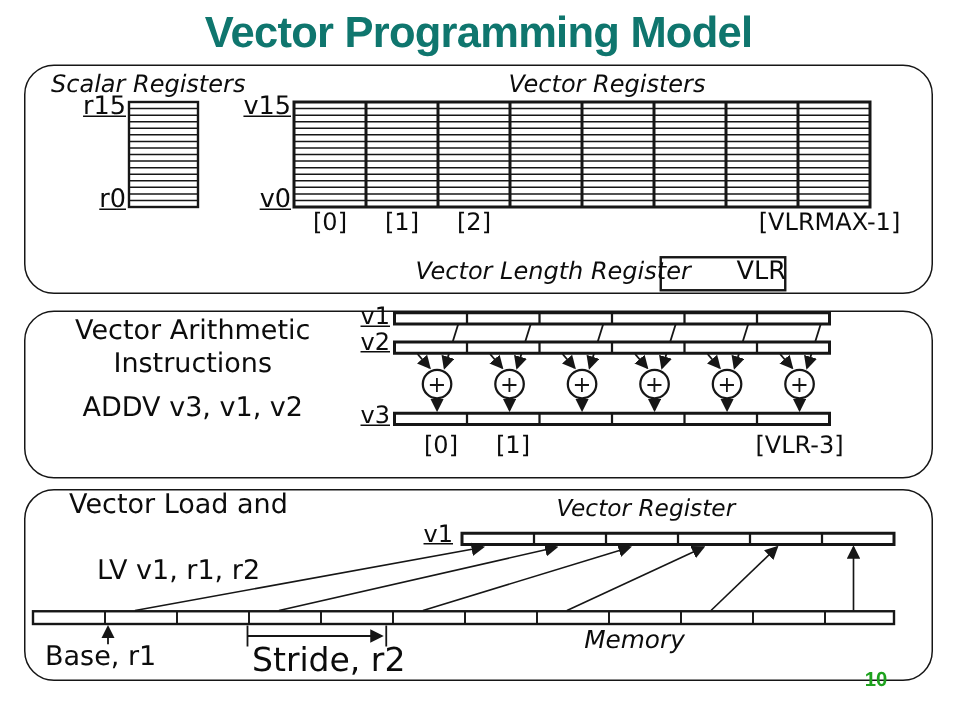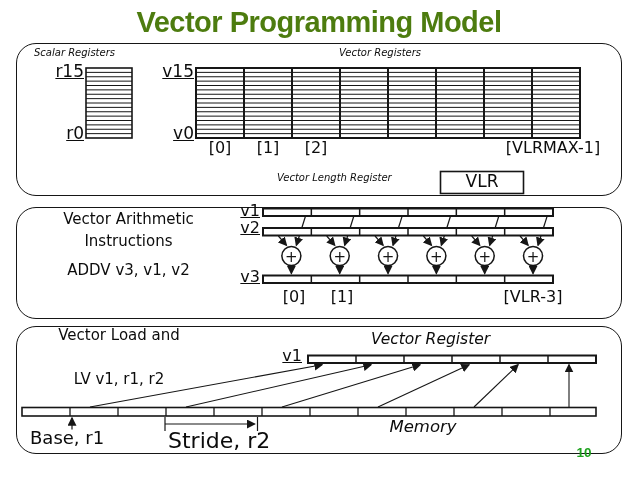--- a/index.html
+++ b/index.html
@@ -1,32 +1,32 @@
 <!DOCTYPE html>
 <html><head>
 <meta charset="utf-8">
 <style>
   html,body{margin:0;padding:0;background:#fff;}
   #slide{position:relative;width:638px;height:479px;background:#ffffff;overflow:hidden;
          font-family:"DejaVu Sans",sans-serif;color:#0c0c0c;}
   #title{position:absolute;left:0;top:6px;width:638px;text-align:center;
          font-family:"Liberation Sans",sans-serif;font-weight:bold;font-size:29px;
-         color:#4d7c0f;letter-spacing:-0.5px;}
+         color:#0f766e;letter-spacing:-0.5px;}
   .panel{position:absolute;left:16px;width:606px;border:1.6px solid #161616;
          border-radius:20px;background:transparent;box-sizing:border-box;}
   #panel1{top:43px;height:153px;}
   #panel2{top:207px;height:112px;}
   #panel3{top:326px;height:128px;}
   #gfx{position:absolute;left:0;top:0;pointer-events:none;}
   .lbl{position:absolute;white-space:nowrap;line-height:1.15;}
-  .it{font-style:italic;font-size:10px;}
+  .it{font-style:italic;font-size:16px;}
   .reg{font-size:17px;}
   .idx{font-size:16px;}
   .ctr{transform:translateX(-50%);}
-  .h2x{font-size:15px;text-align:center;}
+  .h2x{font-size:18px;text-align:center;}
   .rt{text-align:right;text-decoration:underline;}
   #pageno{position:absolute;left:571px;top:445px;width:26px;text-align:center;
           font-family:Liberation Sans, sans-serif;font-weight:bold;font-size:13.5px;color:#1ea21e;}
 </style>
 </head>
 <body>
 
 <div id="slide">
 
   <div id="title">Vector Programming Model</div>
@@ -169,21 +169,21 @@
   <div class="lbl it" style="left:339px;top:47px">Vector Registers</div>
   <div class="lbl reg rt" style="left:48px;top:62px;width:36px">r15</div>
   <div class="lbl reg rt" style="left:48px;top:124px;width:36px">r0</div>
   <div class="lbl reg rt" style="left:158px;top:62px;width:36px">v15</div>
   <div class="lbl reg rt" style="left:158px;top:124px;width:36px">v0</div>
   <div class="lbl idx ctr" style="left:220px;top:139px">[0]</div>
   <div class="lbl idx ctr" style="left:268px;top:139px">[1]</div>
   <div class="lbl idx ctr" style="left:316px;top:139px">[2]</div>
   <div class="lbl idx ctr" style="left:553px;top:139px">[VLRMAX-1]</div>
   <div class="lbl it" style="left:277px;top:172px">Vector Length Register</div>
-  <div class="lbl reg" style="left:440px;top:172px;width:84px;text-align:center">VLR</div>
+  <div class="lbl reg" style="left:440px;top:172px;width:84px;text-align:right">VLR</div>
 
   <div class="lbl h2x" style="left:26px;top:211px;width:205px">Vector Arithmetic</div>
   <div class="lbl h2x" style="left:26px;top:233px;width:205px">Instructions</div>
   <div class="lbl h2x" style="left:26px;top:262px;width:205px">ADDV v3, v1, v2</div>
   <div class="lbl idx rt" style="left:234px;top:202px;width:26px">v1</div>
   <div class="lbl idx rt" style="left:234px;top:219px;width:26px">v2</div>
   <div class="lbl idx rt" style="left:234px;top:268px;width:26px">v3</div>
   <div class="lbl idx ctr" style="left:294px;top:288px">[0]</div>
   <div class="lbl idx ctr" style="left:342px;top:288px">[1]</div>
   <div class="lbl idx ctr" style="left:533px;top:288px">[VLR-3]</div>

